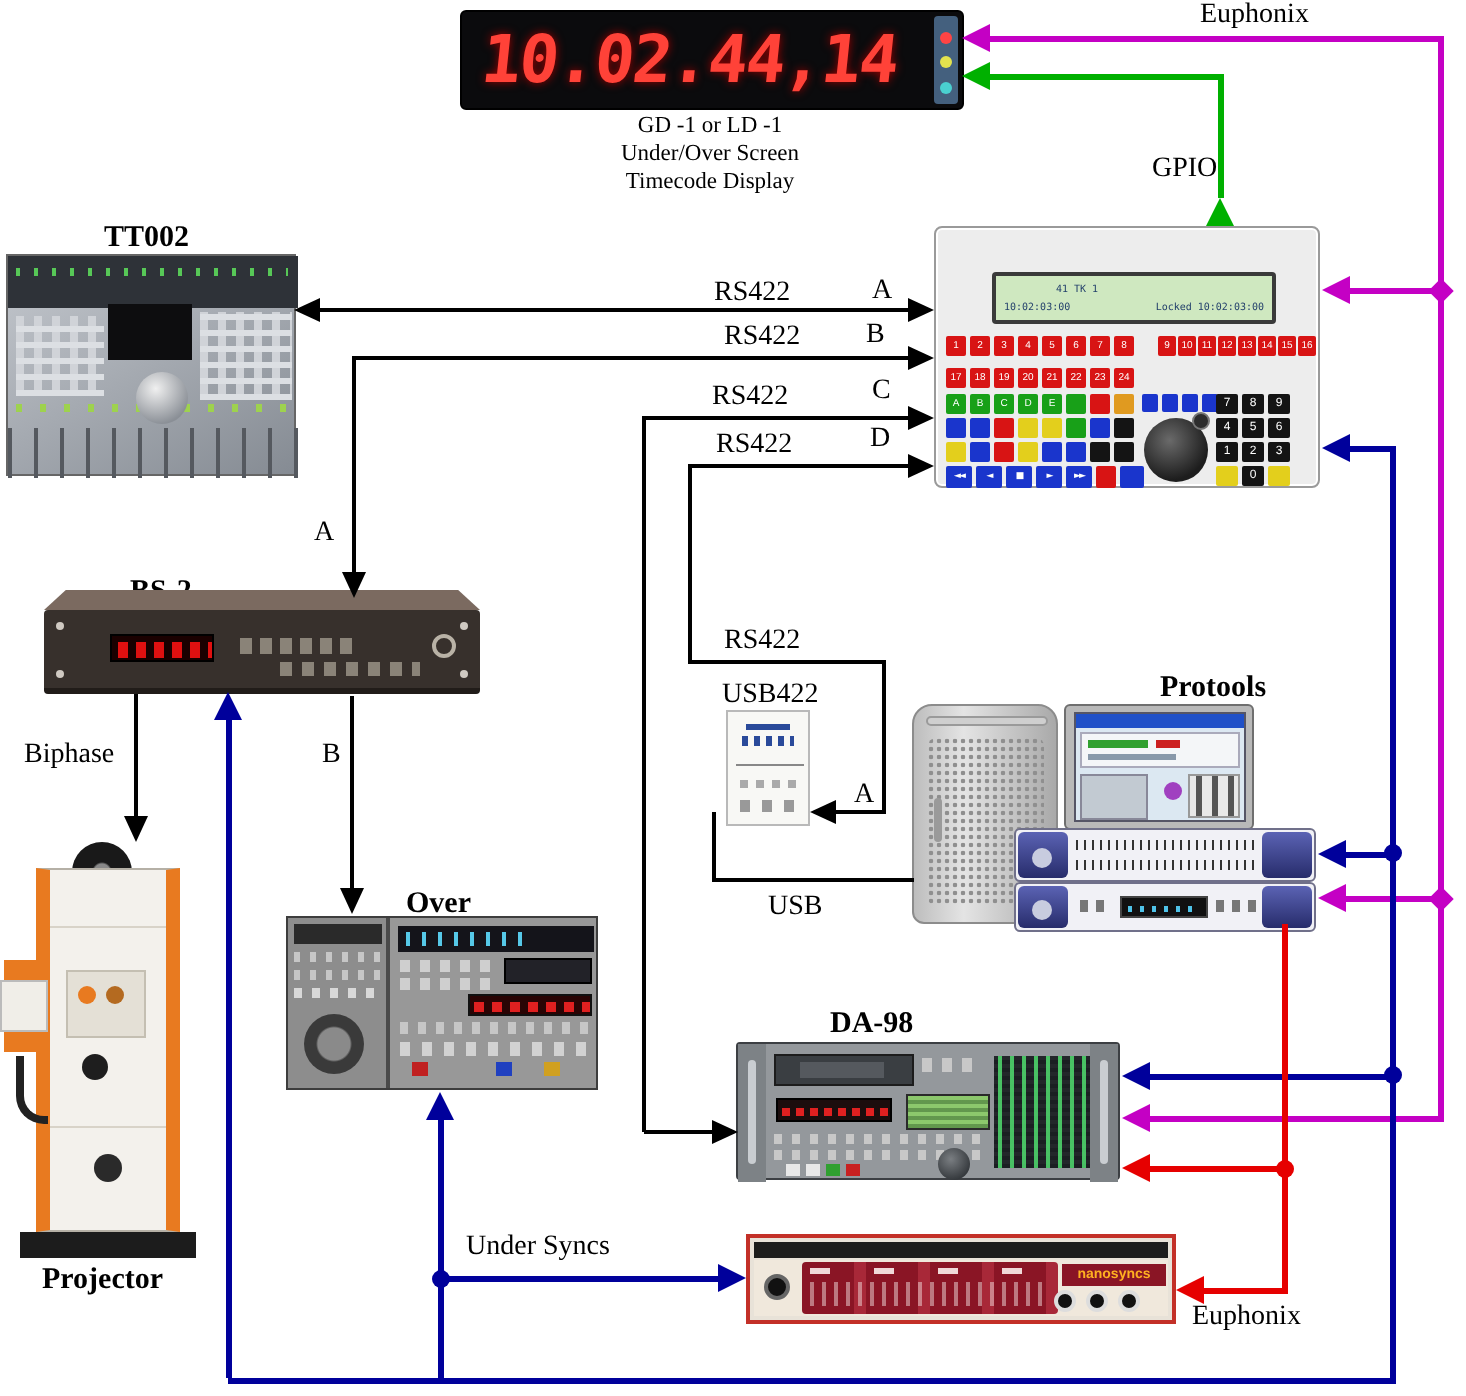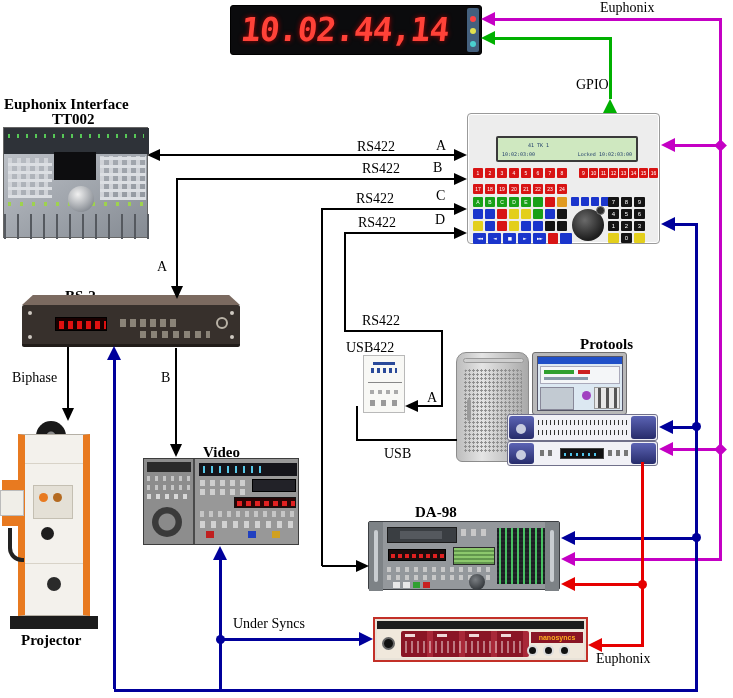--- a/index.html
+++ b/index.html
@@ -85,23 +85,25 @@
 
   <div class="tc">
     <div class="digits">10.02.44,14</div>
     <div class="strip">
       <div class="led" style="top:8px;background:#ff4444"></div>
       <div class="led" style="top:20px;background:#e2e24e"></div>
       <div class="led" style="top:33px;background:#4ad0d0"></div>
     </div>
   </div>
   <div class="tcap">
-  </div>
-
-  <div class="lbl b" style="left:4px;top:96px">Euphonix Interface</div>
+    <div>GD -1 or LD -1</div>
+    <div>Under/Over Screen</div>
+    <div>Timecode Display</div>
+  </div>
+
   <div class="lbl b" style="left:52px;top:111px">TT002</div>
   <div class="eu">
     <div class="tex" style="left:0;top:0;width:145px;height:26px;background:#2e3238"></div>
     <div class="tex" style="left:4px;top:6px;width:136px;height:4px;background:repeating-linear-gradient(90deg,#57c857 0 2px,transparent 2px 9px)"></div>
     <div class="tex" style="left:50px;top:24px;width:42px;height:28px;background:#0d0d0f"></div>
     <div class="tex" style="left:4px;top:30px;width:44px;height:40px;background:repeating-linear-gradient(0deg,#dcdfe3 0 3px,transparent 3px 8px),repeating-linear-gradient(90deg,#d0d3d8 0 4px,transparent 4px 9px)"></div>
     <div class="tex" style="left:96px;top:28px;width:46px;height:44px;background:repeating-linear-gradient(0deg,#dcdfe3 0 3px,transparent 3px 8px),repeating-linear-gradient(90deg,#d0d3d8 0 4px,transparent 4px 9px)"></div>
     <div class="tex" style="left:4px;top:74px;width:138px;height:4px;background:repeating-linear-gradient(90deg,#9ed24e 0 3px,transparent 3px 12px)"></div>
     <div class="tex" style="left:64px;top:58px;width:26px;height:26px;border-radius:50%;background:radial-gradient(circle at 38% 32%,#f0f0f0,#8a8f96 75%)"></div>
     <div class="tex" style="left:0;top:86px;width:145px;height:25px;background:repeating-linear-gradient(90deg,#55595f 0 2px,transparent 2px 13px)"></div>
@@ -327,21 +329,21 @@
     <div class="tex" style="left:16px;top:92px;width:13px;height:13px;border-radius:50%;background:#1e1e1e"></div>
     <div class="tex" style="left:22px;top:142px;width:14px;height:14px;border-radius:50%;background:#2a2a2a"></div>
   </div>
   <div class="abs" style="left:2px;top:480px;width:18px;height:10px;background:#e87a20"></div>
   <div class="abs" style="left:0px;top:490px;width:24px;height:26px;background:#f0eee8;border:1px solid #bbb"></div>
   <div class="abs" style="left:2px;top:516px;width:18px;height:10px;background:#e87a20"></div>
   <div class="abs" style="left:8px;top:528px;width:16px;height:34px;border-left:4px solid #222;border-bottom:4px solid #222;border-radius:0 0 0 14px"></div>
   <div class="abs" style="left:10px;top:616px;width:88px;height:13px;background:#1c1c1c"></div>
   <div class="lbl b" style="left:21px;top:632px">Projector</div>
 
-  <div class="lbl b" style="left:203px;top:444px">Video</div>
+  <div class="lbl b" style="left:203px;top:444px">Over</div>
   <div class="vd">
     <div class="tex" style="left:0;top:0;width:51px;height:85px;background:#8d8d8d;border-right:2px solid #4a4a4a"></div>
     <div class="tex" style="left:3px;top:3px;width:44px;height:10px;background:#2a2a2a"></div>
     <div class="tex" style="left:3px;top:17px;width:44px;height:5px;background:repeating-linear-gradient(90deg,#c6c6c6 0 3px,transparent 3px 8px)"></div>
     <div class="tex" style="left:3px;top:26px;width:44px;height:5px;background:repeating-linear-gradient(90deg,#c6c6c6 0 3px,transparent 3px 8px)"></div>
     <div class="tex" style="left:3px;top:35px;width:40px;height:5px;background:repeating-linear-gradient(90deg,#d8d8d8 0 4px,transparent 4px 9px)"></div>
     <div class="tex" style="left:8px;top:48px;width:30px;height:30px;border-radius:50%;background:radial-gradient(circle,#8a8a8a 0 8px,#3a3a3a 9px)"></div>
     <div class="tex" style="left:55px;top:4px;width:98px;height:13px;background:#14141a">
       <div class="tex" style="left:4px;top:3px;width:60px;height:7px;background:repeating-linear-gradient(90deg,#56c8e8 0 2px,transparent 2px 8px)"></div>
     </div>
@@ -349,21 +351,21 @@
     <div class="tex" style="left:56px;top:21px;width:46px;height:6px;background:repeating-linear-gradient(90deg,#cfcfcf 0 5px,transparent 5px 10px)"></div>
     <div class="tex" style="left:56px;top:30px;width:46px;height:6px;background:repeating-linear-gradient(90deg,#cfcfcf 0 5px,transparent 5px 10px)"></div>
     <div class="tex" style="left:90px;top:38px;width:62px;height:11px;background:#2a0505;border:1px solid #111;background-image:repeating-linear-gradient(90deg,#e02020 2px 7px,transparent 7px 11px);background-size:100% 5px;background-position:0 3px;background-repeat:no-repeat"></div>
     <div class="tex" style="left:56px;top:52px;width:96px;height:6px;background:repeating-linear-gradient(90deg,#c6c6c6 0 4px,transparent 4px 9px)"></div>
     <div class="tex" style="left:56px;top:62px;width:96px;height:7px;background:repeating-linear-gradient(90deg,#d2d2d2 0 5px,transparent 5px 11px)"></div>
     <div class="tex" style="left:62px;top:72px;width:8px;height:7px;background:#c02020"></div>
     <div class="tex" style="left:104px;top:72px;width:8px;height:7px;background:#2040c0"></div>
     <div class="tex" style="left:128px;top:72px;width:8px;height:7px;background:#d0a020"></div>
   </div>
 
-  <div class="lbl" style="left:346px;top:340px">USB422</div>
+  <div class="lbl" style="left:361px;top:340px">USB422</div>
   <div class="u422">
     <div class="tex" style="left:9px;top:6px;width:22px;height:3px;background:#2a4a9a"></div>
     <div class="tex" style="left:7px;top:12px;width:26px;height:5px;background:repeating-linear-gradient(90deg,#2a4a9a 0 3px,transparent 3px 6px)"></div>
     <div class="tex" style="left:4px;top:26px;width:34px;height:1px;background:#888"></div>
     <div class="tex" style="left:6px;top:34px;width:28px;height:4px;background:repeating-linear-gradient(90deg,#aaa 0 4px,transparent 4px 8px)"></div>
     <div class="tex" style="left:6px;top:44px;width:28px;height:6px;background:repeating-linear-gradient(90deg,#999 0 5px,transparent 5px 11px)"></div>
   </div>
 
   <div class="g5">
     <div class="tex" style="left:6px;top:5px;width:61px;height:5px;background:#cfcfcf;border-radius:3px;border:1px solid #9a9a9a"></div>

